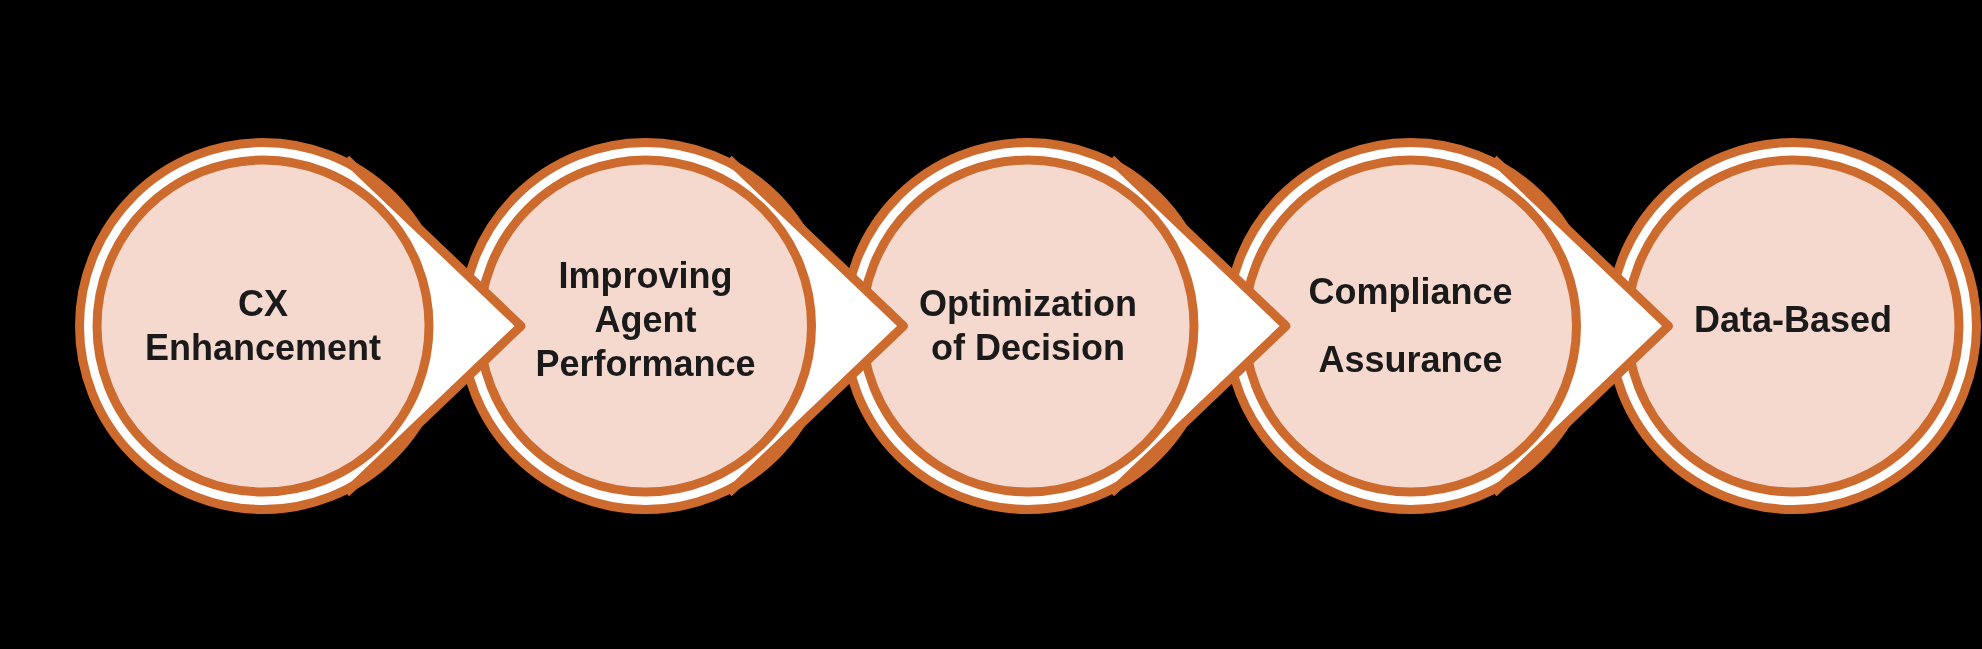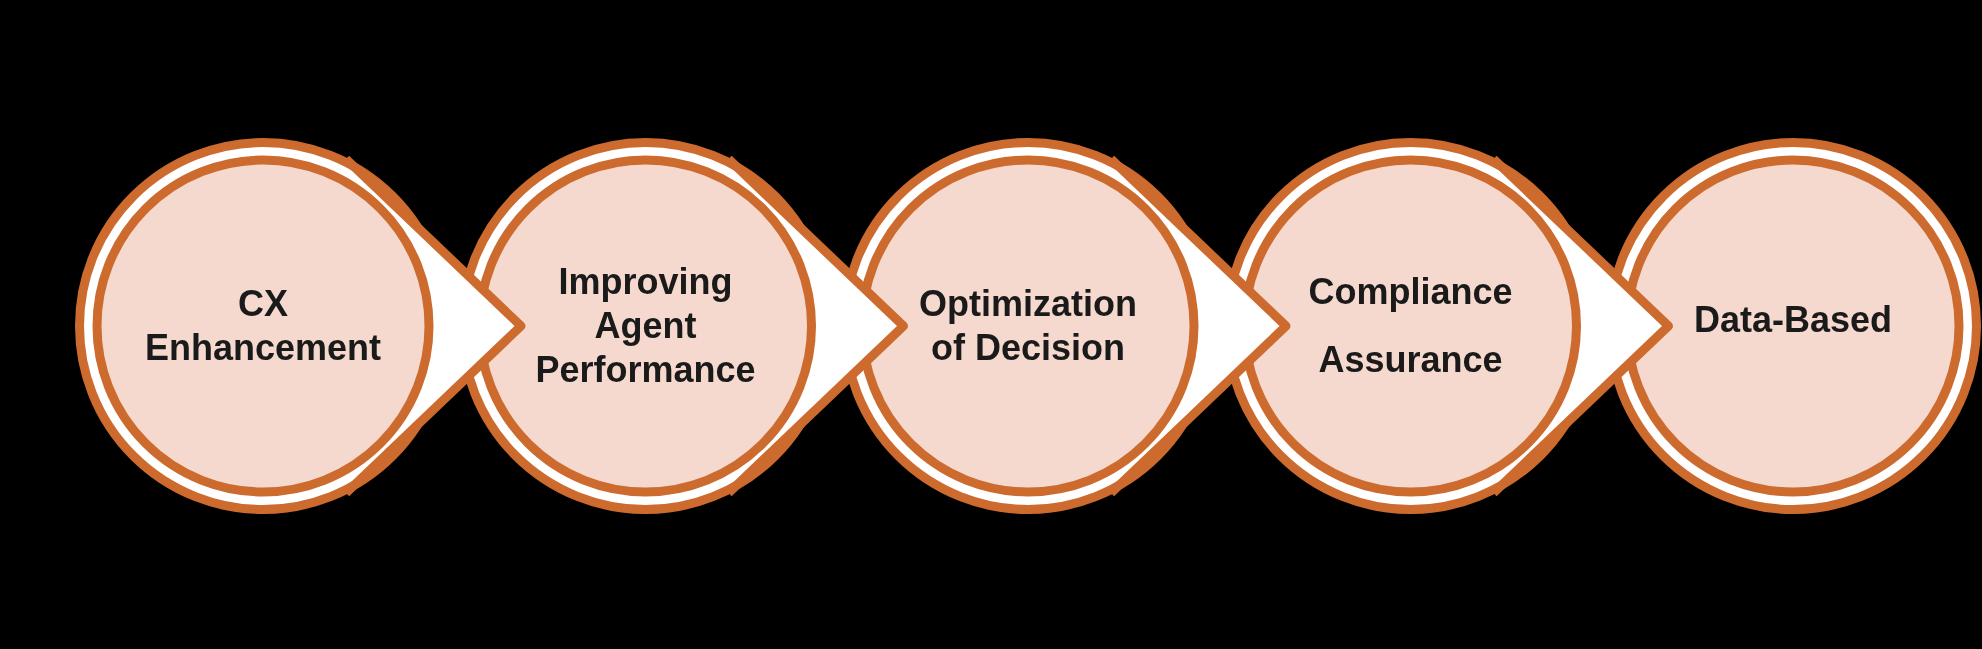--- a/index.html
+++ b/index.html
@@ -62,21 +62,21 @@
       <circle cx="263" cy="326" r="183.5" fill="#FFFFFF" stroke="#CD6B2F" stroke-width="9"></circle>
       <path d="M 385.8 197.1 L 521 326 L 385.8 454.9 A 178 178 0 0 0 385.8 197.1 Z" fill="#FFFFFF" stroke="none"></path>
       <path d="M 346 159.1 L 521 326 L 346 492.9" fill="none" stroke="#CD6B2F" stroke-width="9" stroke-linejoin="round"></path>
       <circle cx="263" cy="326" r="166" fill="#F5D9CE" stroke="#CD6B2F" stroke-width="9"></circle>
     </svg>
 
   <div class="step-label" id="label-0" style="left: 118px; top: 206px;">
     <span>CX</span>
     <span>Enhancement</span>
   </div>
-  <div class="step-label" id="label-1" style="left: 500.5px; top: 206px;">
+  <div class="step-label" id="label-1" style="left: 500.5px; top: 200px;">
     <span>Improving</span>
     <span>Agent</span>
     <span>Performance</span>
   </div>
   <div class="step-label" id="label-2" style="left: 883px; top: 206px; text-align: right;">
     <span>Optimization</span>
     <span>of Decision</span>
   </div>
   <div class="step-label" id="label-3" style="left: 1265.5px; top: 206px; gap: 24px;">
     <span>Compliance</span>

